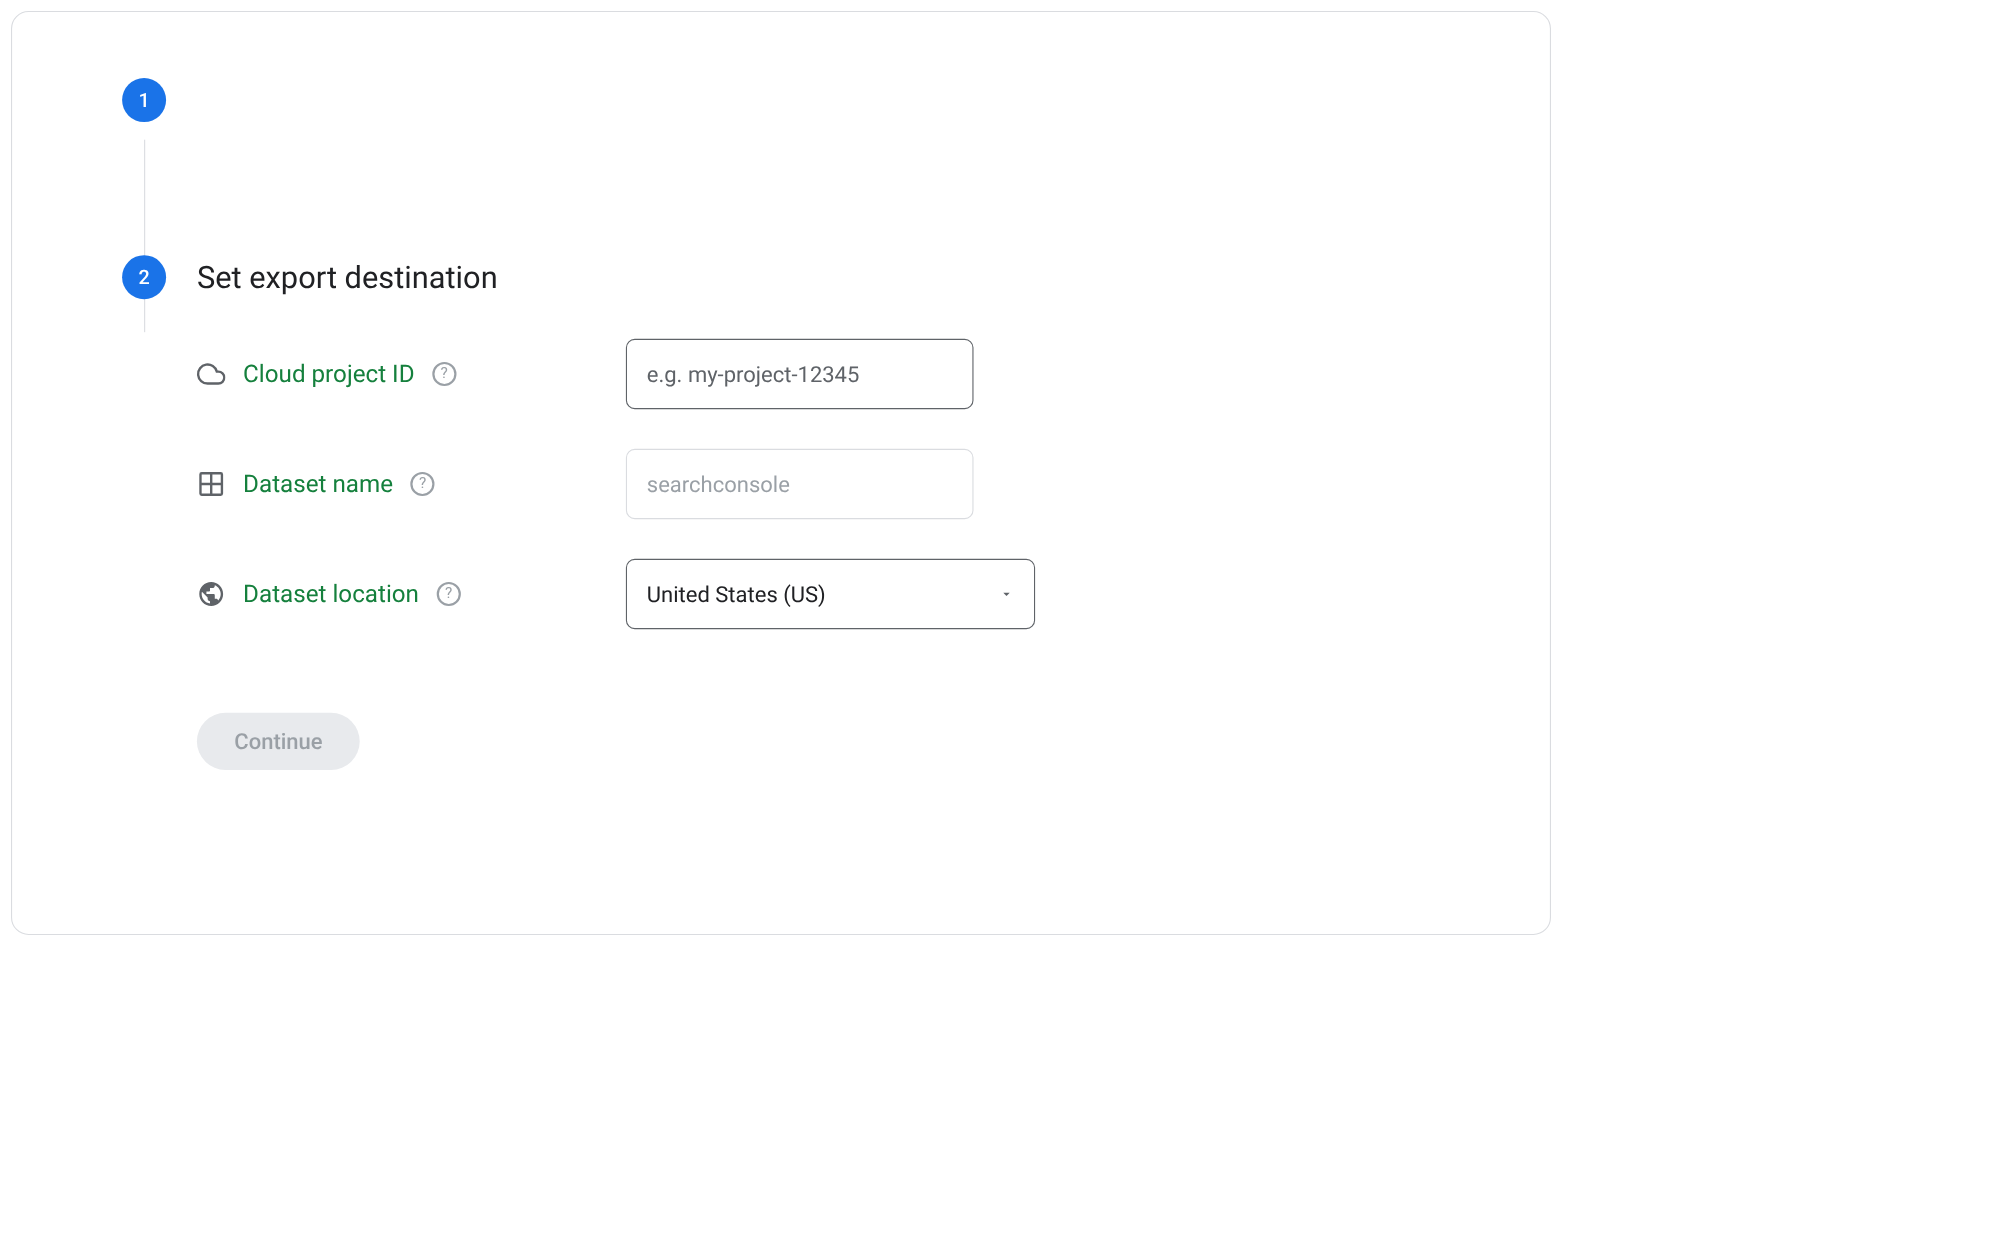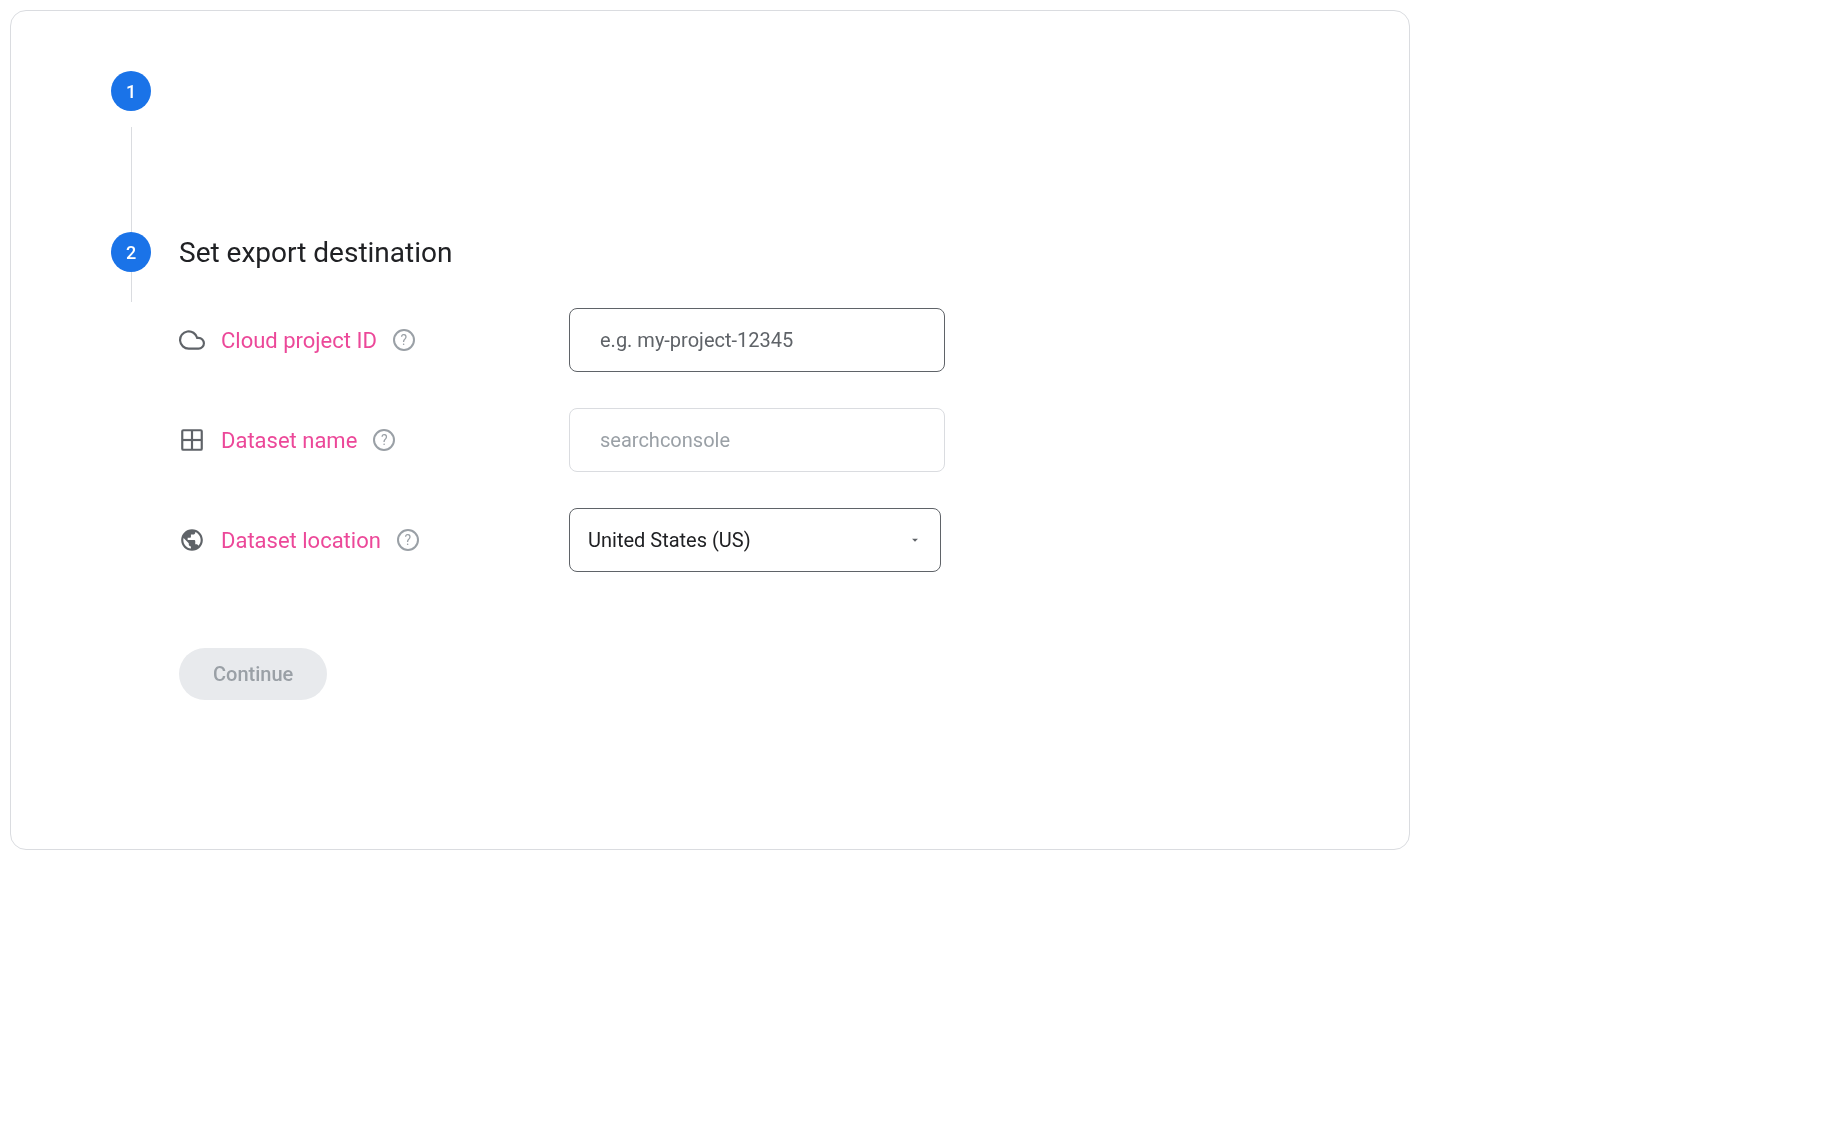--- a/index.html
+++ b/index.html
@@ -92,41 +92,41 @@
       width: 390px;
     }
     .form-label-group .field-icon {
       width: 26px;
       height: 26px;
       color: #5f6368;
       flex-shrink: 0;
     }
     .form-label {
       font-size: 22px;
-      color: #ec4899;
+      color: #15803d;
     }
     .help-icon {
       width: 22px;
       height: 22px;
       border: 2px solid #9aa0a6;
       border-radius: 50%;
       display: inline-flex;
       align-items: center;
       justify-content: center;
       font-size: 14px;
       color: #9aa0a6;
       cursor: pointer;
       flex-shrink: 0;
     }
     .form-input {
-      width: 376px;
+      width: 316px;
       height: 64px;
       border: 1px solid #5f6368;
       border-radius: 8px;
-      padding: 0 30px;
+      padding: 0 18px;
       font-size: 20px;
       font-family: inherit;
       color: #202124;
       outline: none;
     }
     .form-input::placeholder {
       color: #5f6368;
     }
     .form-input.disabled {
       border: 1px solid #dadce0;

